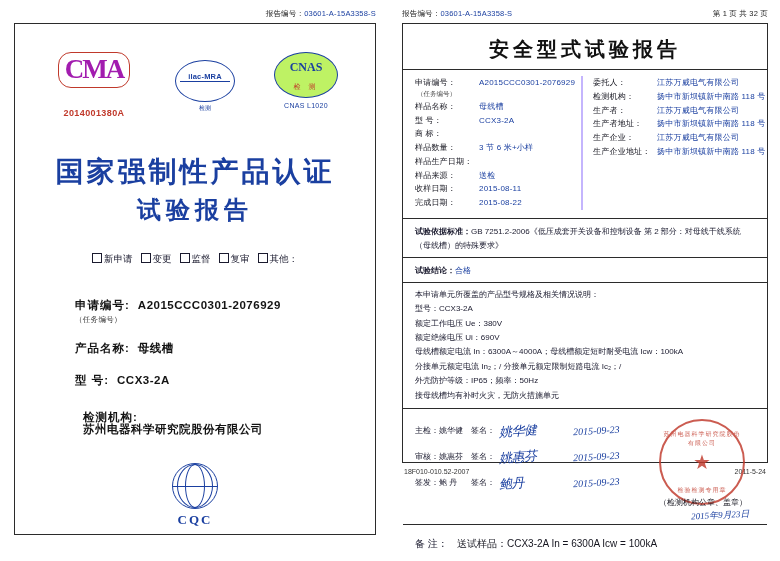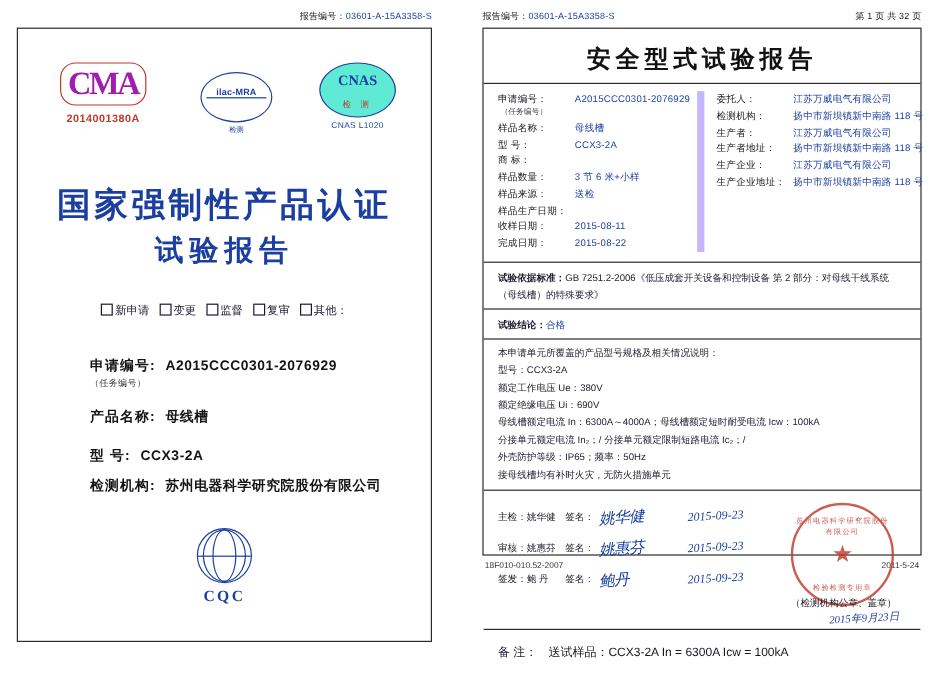--- a/index.html
+++ b/index.html
@@ -15,21 +15,21 @@
     position: relative;
     overflow: hidden;
   }
   .page {
     position: absolute;
     top: 0;
     left: 0;
     width: 780px;
     height: 561px;
     display: flex;
-    gap: 16px;
+    gap: 0;
   }
   .left-page {
     position: relative;
     width: 390px;
     height: 561px;
     box-sizing: border-box;
     padding: 8px 14px 6px 14px;
   }
   .right-page {
     position: relative;
@@ -86,21 +86,21 @@
     font-weight: bold;
     color: #a21caf;
     letter-spacing: -2px;
     line-height: 1;
     border: 1.4px solid #c0392b;
     border-radius: 13px;
     padding: 3px 6px 4px 6px;
     display: inline-block;
   }
   .cma-num {
-    margin-top: 6px;
+    margin-top: 20px;
     font-size: 9px;
     font-weight: bold;
     color: #c0392b;
     letter-spacing: .4px;
   }
   .logo-ilac {
     width: 74px;
     text-align: center;
     padding-top: 8px;
   }
@@ -139,21 +139,21 @@
     width: 76px;
     text-align: center;
   }
   .cnas-oval {
     width: 62px;
     height: 44px;
     margin: 0 auto;
     border: 1.6px solid #1a3fa0;
     border-radius: 50%;
     position: relative;
-    background: #5eead4;
+    background: #bef264;
   }
   .cnas-word {
     position: absolute;
     top: 7px;
     left: 0; right: 0;
     text-align: center;
     font-size: 12px;
     font-weight: bold;
     color: #1a3fa0;
     font-family: "Liberation Serif", serif;
@@ -233,21 +233,21 @@
     color: #141414;
     font-weight: bold;
     letter-spacing: .5px;
   }
   .field-sub {
     font-size: 7.5px;
     color: #333;
     margin: -4px 0 10px 0;
     letter-spacing: .3px;
   }
-  .gap-lg { margin-top: 14px; }
+  .gap-lg { margin-top: 26px; flex-direction: column; }
   .gap-md { margin-top: 20px; }
 
   .cqc-wrap {
     text-align: center;
     margin-top: 28px;
   }
   .cqc-globe {
     width: 44px;
     height: 44px;
     border-radius: 50%;
@@ -309,21 +309,21 @@
     padding: 6px 12px 8px 12px;
   }
   .col {
     flex: 1;
     font-size: 8px;
     line-height: 1.72;
     color: #15151f;
   }
   .col.left-col {
     padding-right: 6px;
-    border-right: 6px solid #c4b5fd;
+    border-right: 2px solid #c4b5fd;
   }
   .col.right-col {
     padding-left: 10px;
   }
   .row-item {
     display: flex;
     white-space: nowrap;
   }
   .row-item .k {
     min-width: 62px;
@@ -588,26 +588,26 @@
           </div>
           <div class="row-item">
             <span class="k">商    标：</span>
             <span class="v"></span>
           </div>
           <div class="row-item">
             <span class="k">样品数量：</span>
             <span class="v">3 节 6 米+小样</span>
           </div>
           <div class="row-item">
+            <span class="k">样品生产日期：</span>
+            <span class="v"></span>
+          </div>
+          <div class="row-item">
             <span class="k">样品来源：</span>
             <span class="v">送检</span>
-          </div>
-          <div class="row-item">
-            <span class="k">样品生产日期：</span>
-            <span class="v"></span>
           </div>
           <div class="row-item">
             <span class="k">收样日期：</span>
             <span class="v">2015-08-11</span>
           </div>
           <div class="row-item">
             <span class="k">完成日期：</span>
             <span class="v">2015-08-22</span>
           </div>
         </div>

